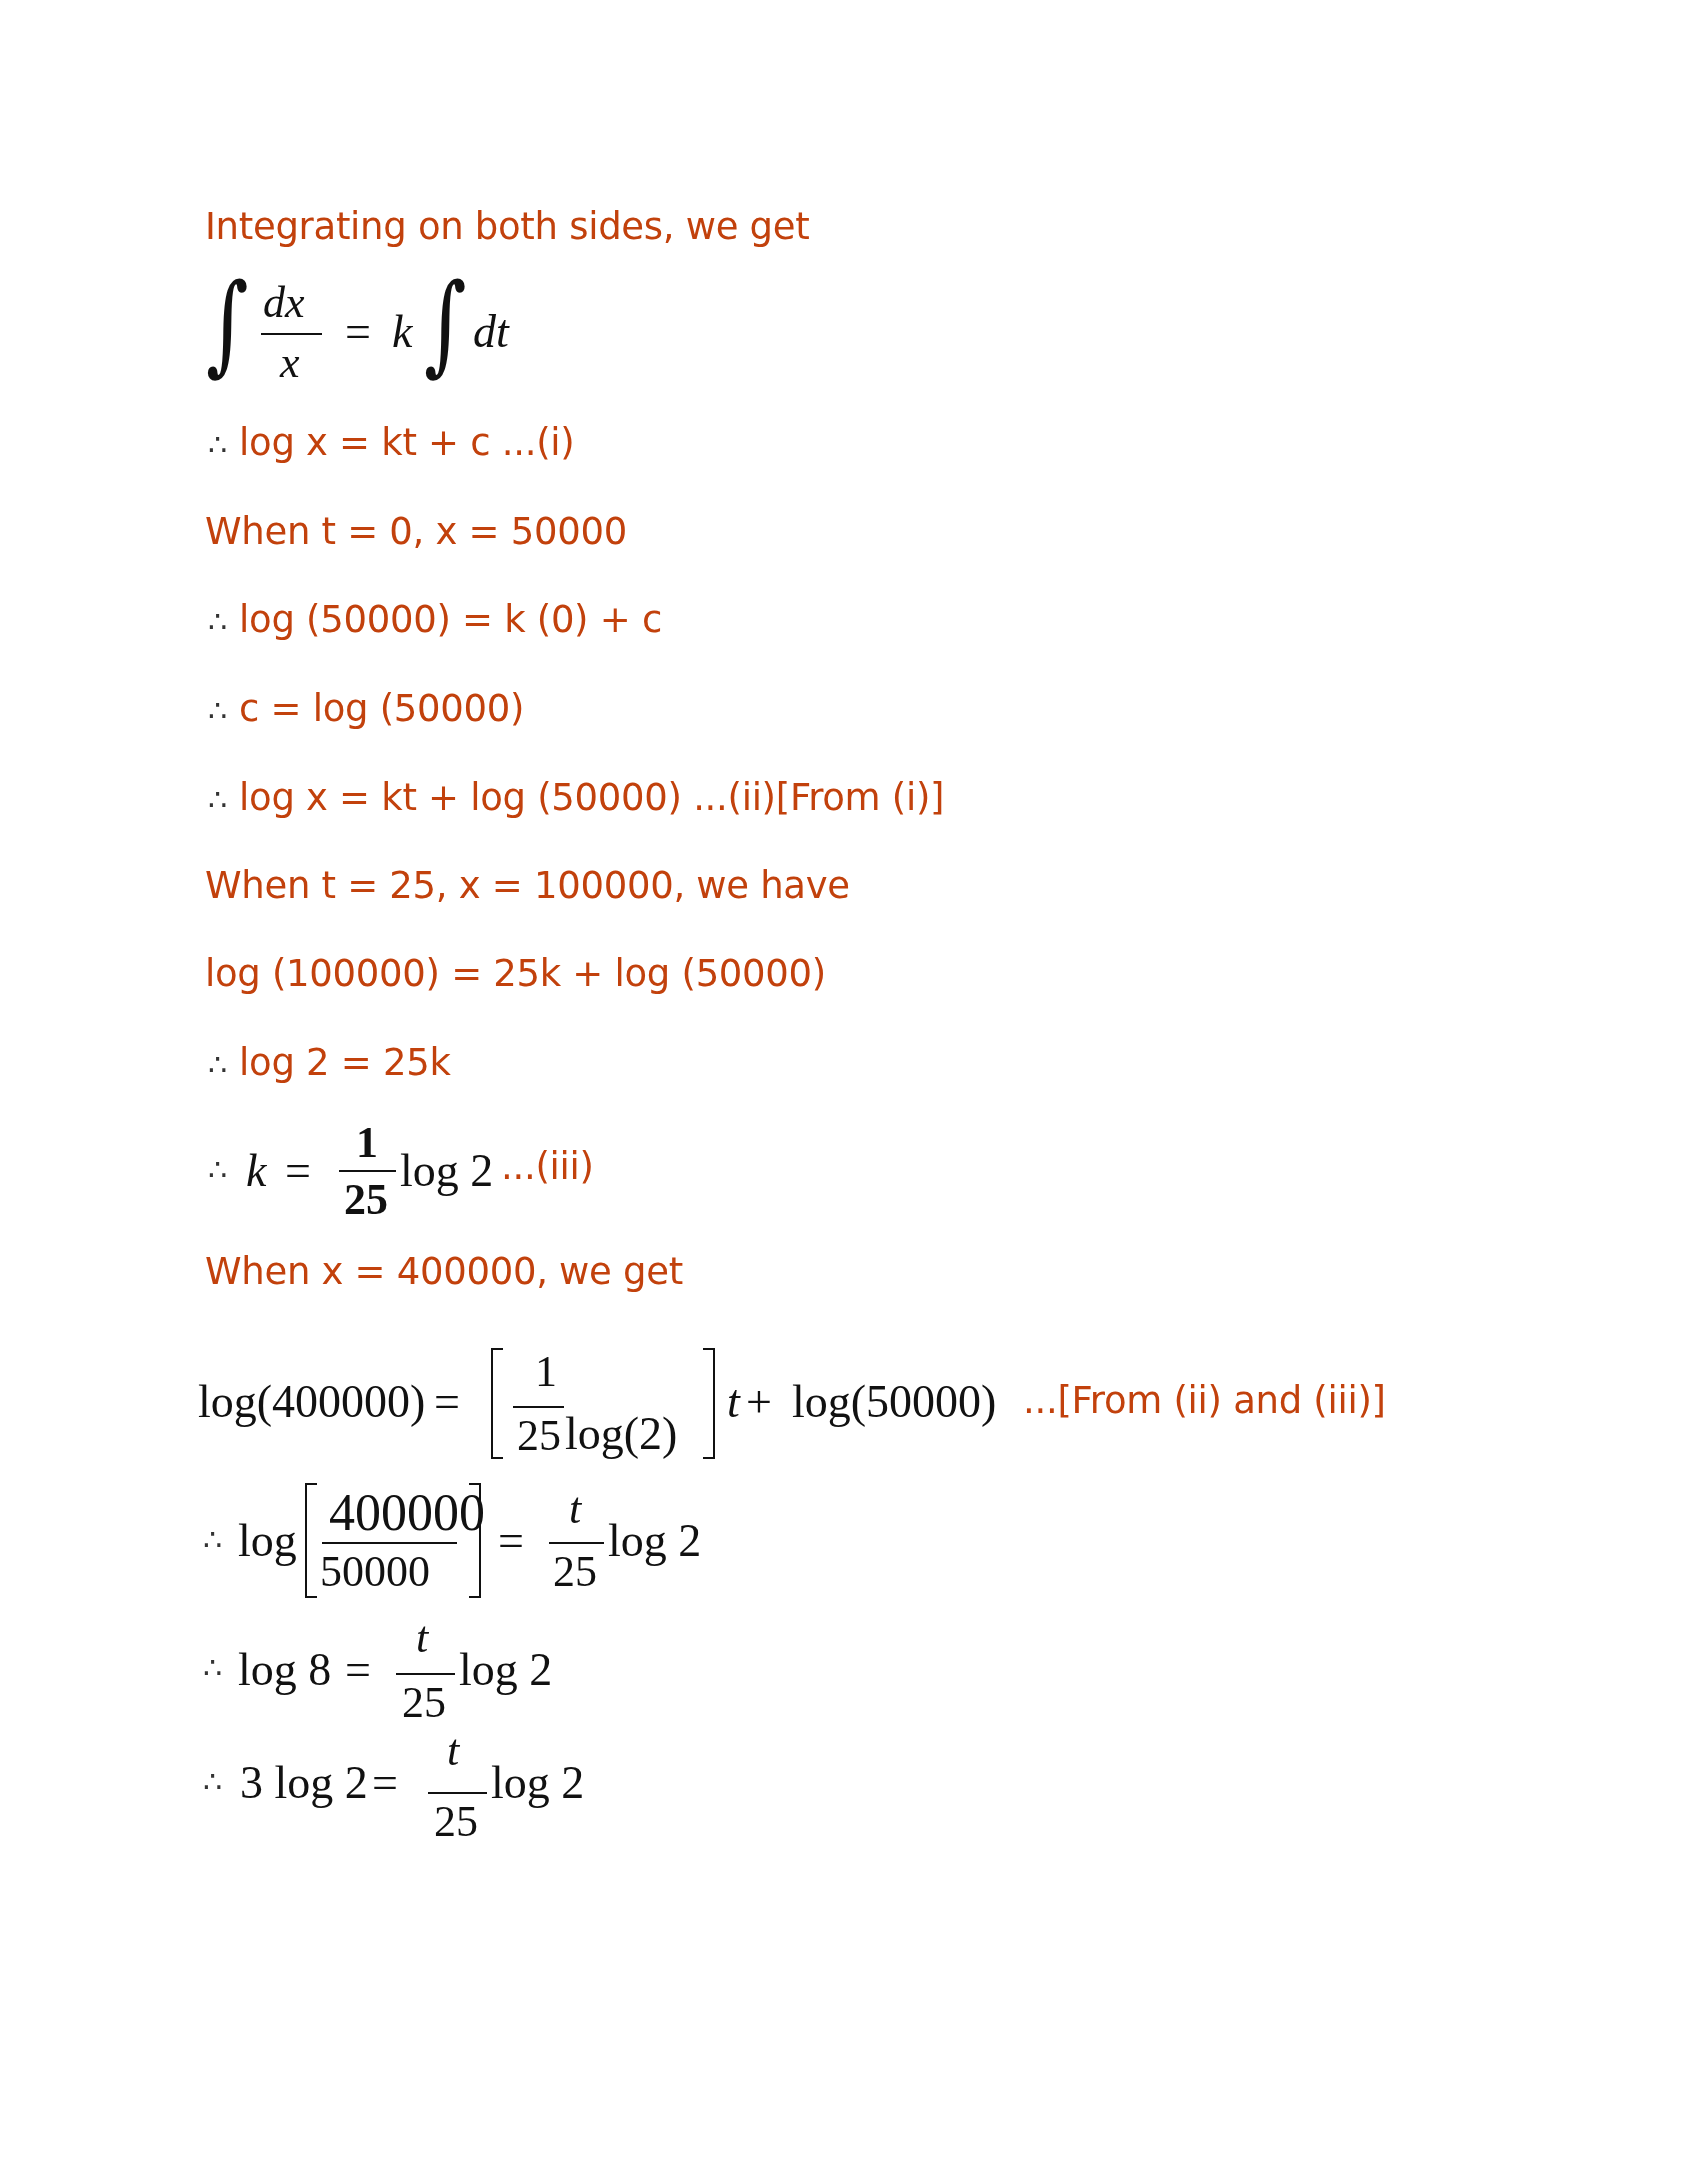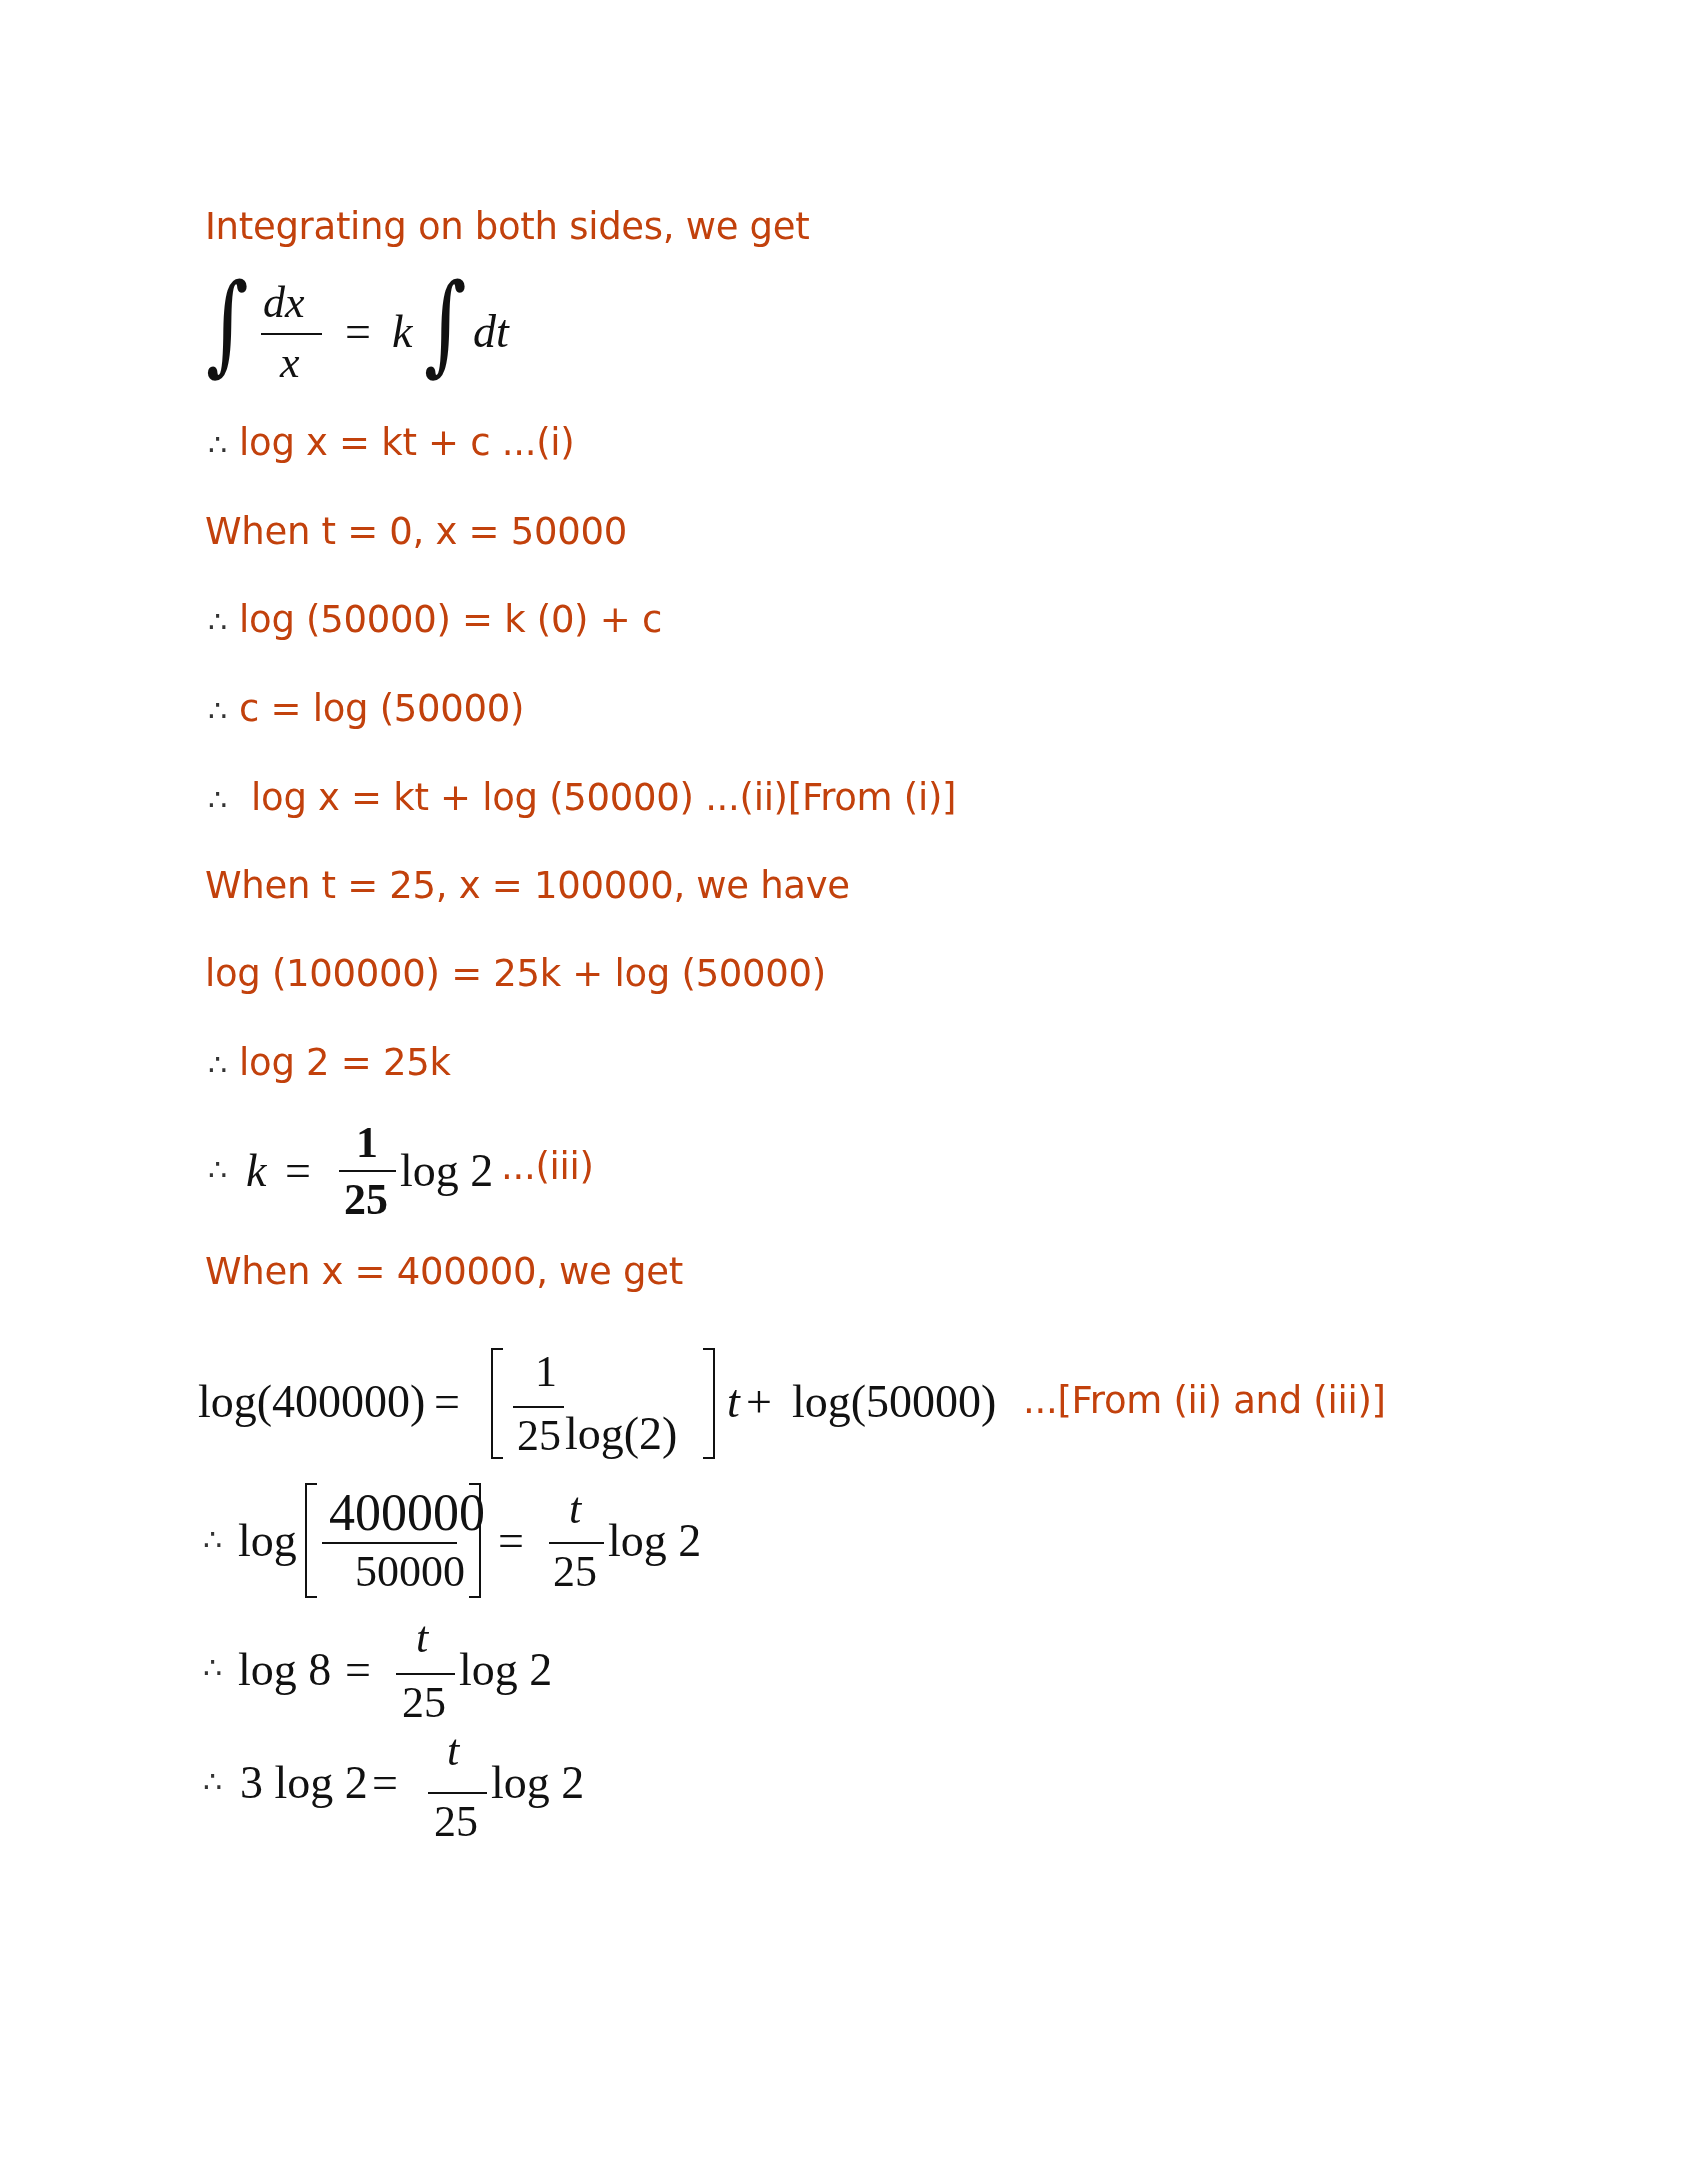--- a/index.html
+++ b/index.html
@@ -43,21 +43,21 @@
   <span class="sans" style="margin-left:8px;">log (50000) = k (0) + c</span>
 </div>
 
 <div class="abs" style="left:208px; top:690px;">
   <span class="therefore">∴</span>
   <span class="sans" style="margin-left:8px;">c = log (50000)</span>
 </div>
 
 <div class="abs" style="left:208px; top:779px;">
   <span class="therefore">∴</span>
-  <span class="sans" style="margin-left:20px;">log x = kt + log (50000) ...(ii)[From (i)]</span>
+  <span class="sans" style="margin-left:8px;">log x = kt + log (50000) ...(ii)[From (i)]</span>
 </div>
 
 <div class="abs sans" style="left:205px; top:867px;">When t = 25, x = 100000, we have</div>
 
 <div class="abs sans" style="left:205px; top:955px;">log (100000) = 25k + log (50000)</div>
 
 <div class="abs" style="left:208px; top:1044px;">
   <span class="therefore">∴</span>
   <span class="sans" style="margin-left:8px;">log 2 = 25k</span>
 </div>
@@ -89,21 +89,21 @@
   <span class="abs math" style="left:792px; top:1379px;">log(50000)</span>
   <span class="abs sans" style="left:1023px; top:1382px;">...[From (ii) and (iii)]</span>
 </div>
 
 <div>
   <span class="abs therefore" style="left:203px; top:1525px;">∴</span>
   <span class="abs math" style="left:238px; top:1518px;">log</span>
   <div class="bracket-l" style="left:305px; top:1483px; height:111px;"></div>
   <span class="abs math" style="left:329px; top:1487px; font-size:52px;">400000</span>
   <div class="bar" style="left:322px; top:1542px; width:135px;"></div>
-  <span class="abs math" style="left:355px; top:1550px; font-size:44px;">50000</span>
+  <span class="abs math" style="left:320px; top:1550px; font-size:44px;">50000</span>
   <div class="bracket-r" style="left:469px; top:1483px; height:111px;"></div>
   <span class="abs math" style="left:498px; top:1518px;">=</span>
   <span class="abs math it" style="left:569px; top:1487px; font-size:44px;">t</span>
   <div class="bar" style="left:549px; top:1542px; width:55px;"></div>
   <span class="abs math" style="left:553px; top:1550px; font-size:44px;">25</span>
   <span class="abs math" style="left:608px; top:1518px;">log 2</span>
 </div>
 
 <div>
   <span class="abs therefore" style="left:203px; top:1653px;">∴</span>

